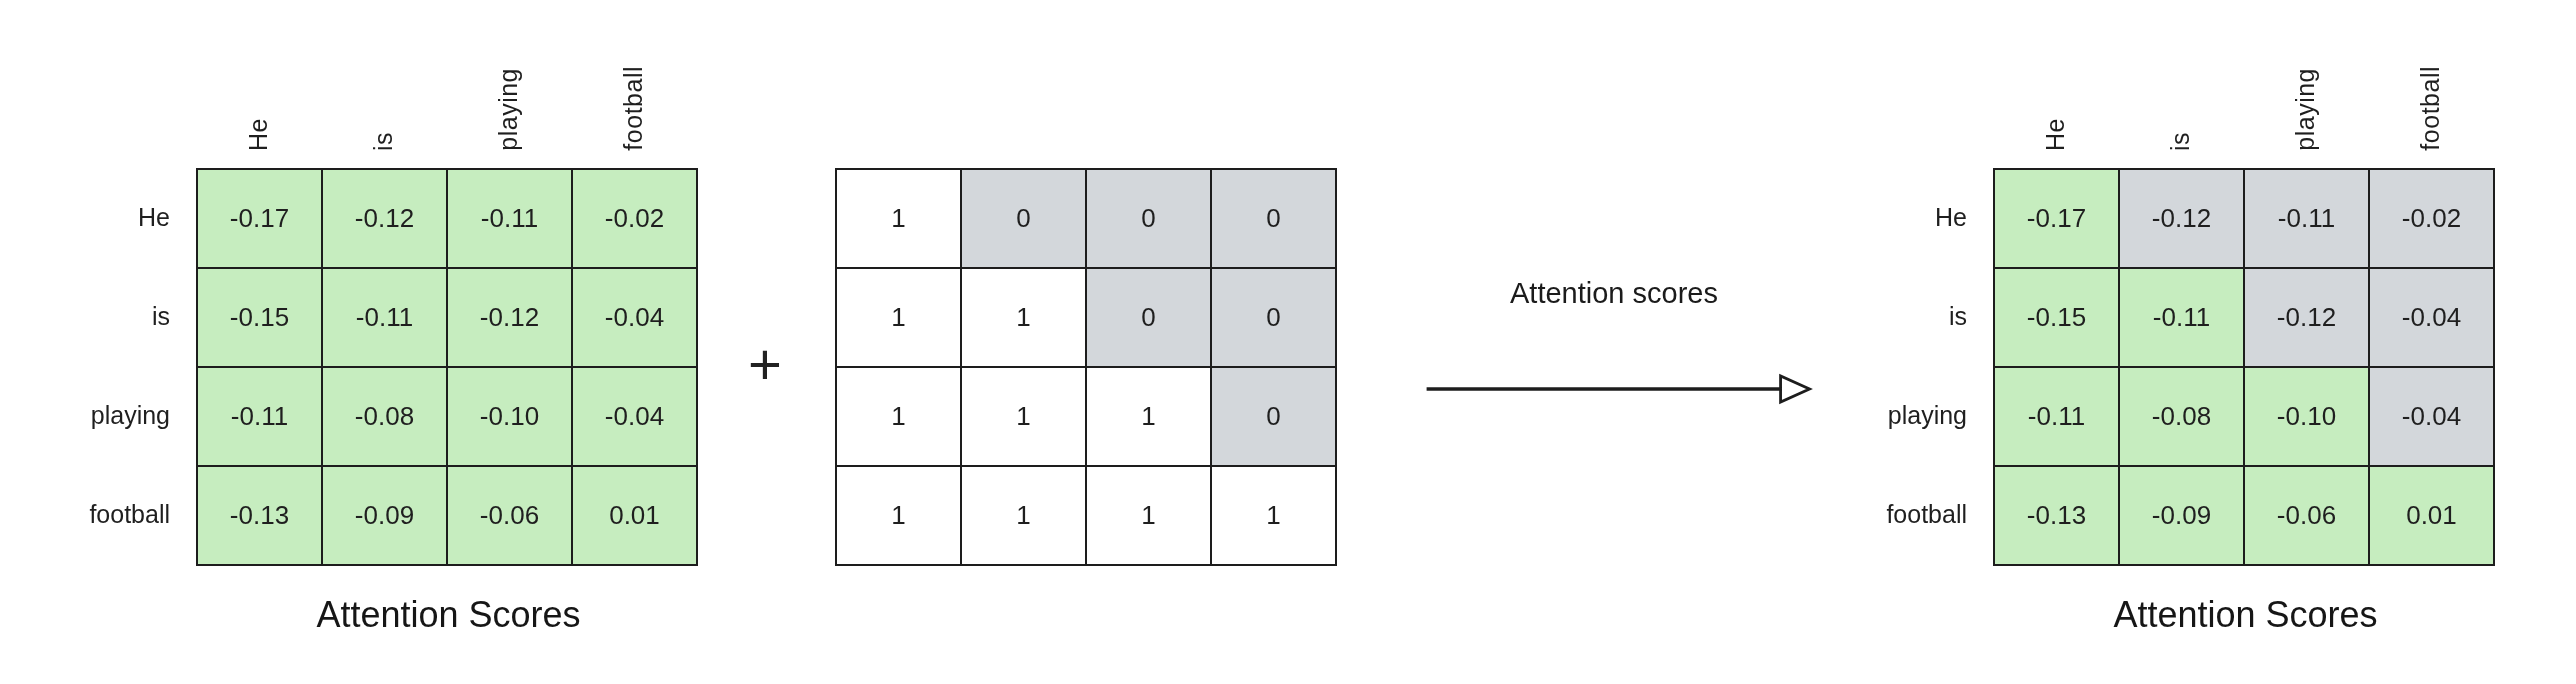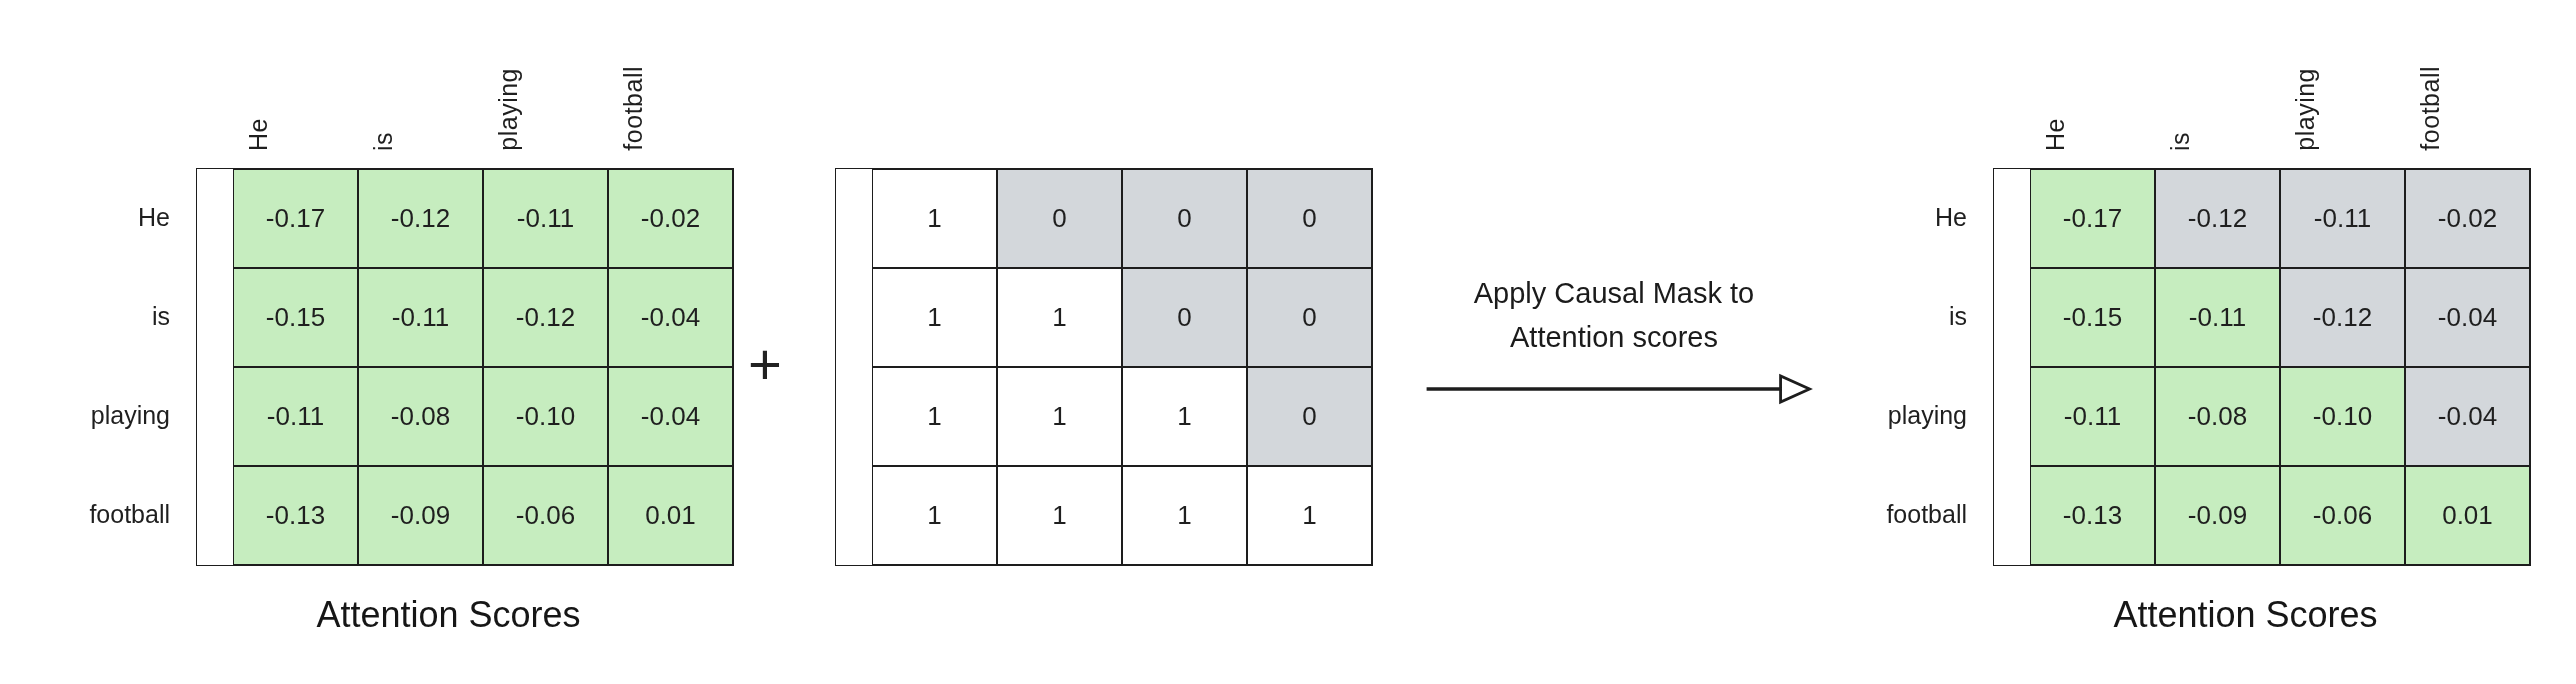--- a/index.html
+++ b/index.html
@@ -9,21 +9,21 @@
     font-family:"Liberation Sans", sans-serif; color:var(--text); overflow:hidden;
   }
   .matrix-block { position:absolute; top:0; display:flex; flex-direction:column; }
   .headers { display:flex; height:168px; box-sizing:border-box; padding-bottom:17px; align-items:flex-end; }
   .headers.offset { margin-left:140px; }
   .hcell { width:125px; display:flex; justify-content:center; }
   .vtext { writing-mode:vertical-rl; transform:rotate(180deg); font-size:25px; letter-spacing:0.5px; }
   .body-row { display:flex; }
   .rlabels { width:140px; box-sizing:border-box; display:flex; flex-direction:column; }
   .rlabel { height:99px; display:flex; align-items:center; justify-content:flex-end; padding-right:26px; font-size:25px; }
-  .grid { display:grid; grid-template-columns:repeat(4,125px); grid-auto-rows:99px; border:1.4px solid var(--border); align-self:flex-start;padding-left:36px; }
+  .grid { display:grid; grid-template-columns:repeat(4,125px); grid-auto-rows:99px; border:1.4px solid var(--border); align-self:flex-start; }
   .cell { box-sizing:border-box; border:1.4px solid var(--border); display:flex; align-items:center; justify-content:center; font-size:26px; }
   .caption { margin-top:28px; text-align:center; font-size:36px; width:505px; color:#161616; }
   .caption.offset { margin-left:140px; }
   .spacer { height:168px; }
   .plus {
     position:absolute; left:765px; top:363px; transform:translate(-50%,-50%);
     font-size:58px; font-weight:500; color:#222;
   }
   .arrow-label {
     position:absolute; left:1614px; top:271px; transform:translateX(-50%);
@@ -100,21 +100,20 @@
           <div class="cell" style="background: rgb(211, 215, 219);">0</div>
           <div class="cell" style="background: rgb(255, 255, 255);">1</div>
           <div class="cell" style="background: rgb(255, 255, 255);">1</div>
           <div class="cell" style="background: rgb(255, 255, 255);">1</div>
           <div class="cell" style="background: rgb(255, 255, 255);">1</div>
         </div>
     </div>
   </section>
 
   <div class="arrow-label">
-    <div>Apply Causal Mask to</div>
     <div>Attention scores</div>
   </div>
   <svg class="arrow-svg" width="396" height="36" viewBox="0 0 424 38">
     <line x1="6" y1="19" x2="386" y2="19" stroke="#1d1d1d" stroke-width="4"></line>
     <polygon points="385,5 385,33 416,19" fill="#ffffff" stroke="#1d1d1d" stroke-width="3" stroke-linejoin="miter"></polygon>
   </svg>
 
   <section class="matrix-block" style="left:1853px;">
     <div class="headers offset">
         <div class="hcell">

